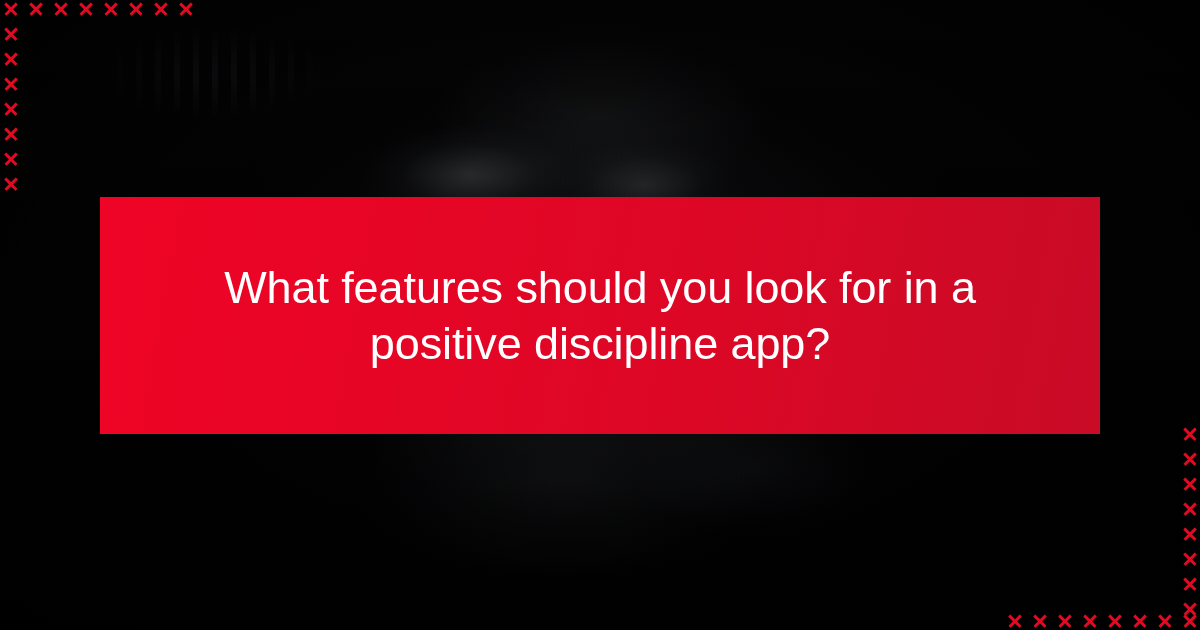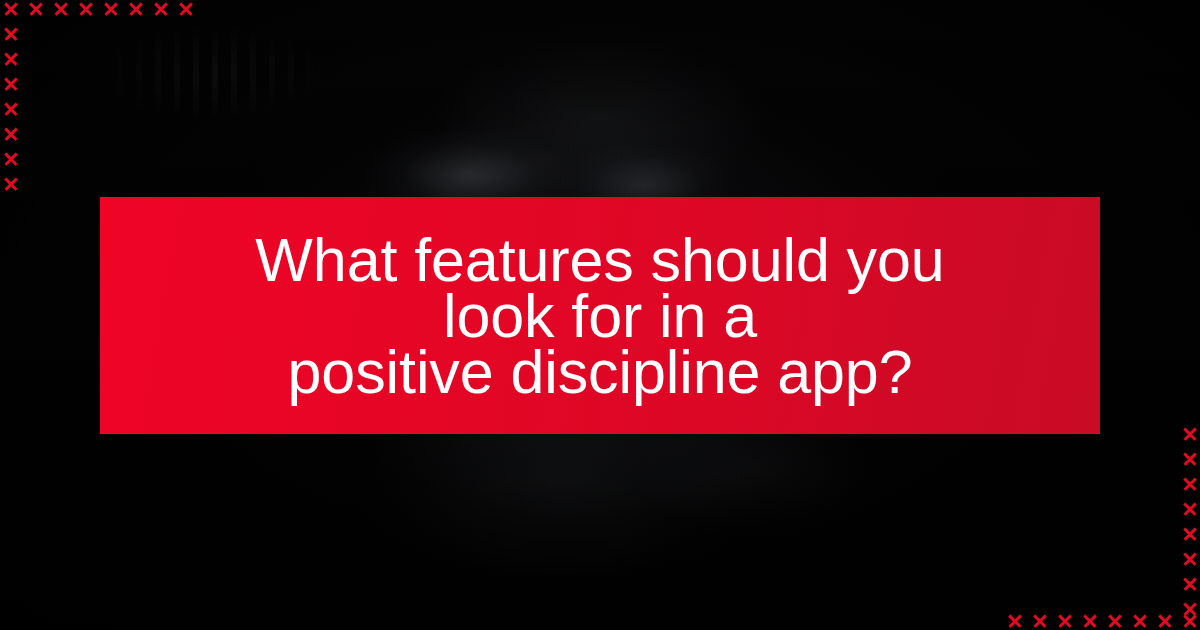--- a/index.html
+++ b/index.html
@@ -89,21 +89,21 @@
     background: linear-gradient(100deg, #ef0426 0%, #e70525 28%, #dd0725 58%, #cf0a26 85%, #c90b26 100%);
     display: flex;
     align-items: center;
     justify-content: center;
   }
   #banner-title {
     margin: 16px;
     padding: 0 36px;
     color: #ffffff;
     font-family: "Liberation Sans", sans-serif;
-    font-size: 61px;
+    font-size: 45px;
     font-weight: 400;
     line-height: 56px;
     text-align: center;
     letter-spacing: -0.1px;
     max-width: 760px;
     white-space: pre-line;
   }
 </style>
 </head>
 <body>

